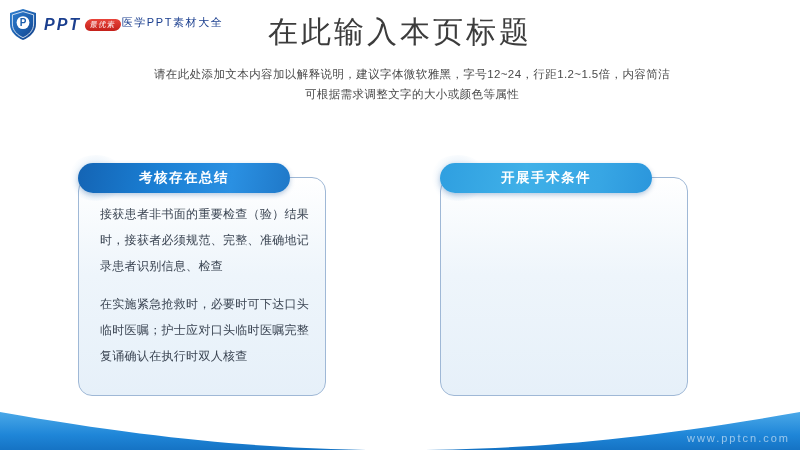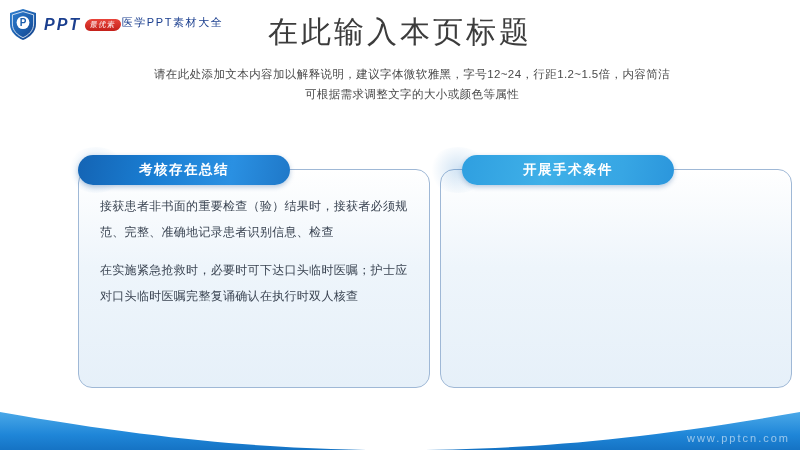--- a/index.html
+++ b/index.html
@@ -104,22 +104,22 @@
   
   .columns {
     position: absolute;
     left: 0;
     top: 155px;
     width: 800px;
     height: 240px;
   }
   .column {
     position: absolute;
-    top: 0;
-    width: 352px;
+    top: 8px;
+    width: 248px;
     height: 235px;
   }
   .column.left  { left: 78px; }
   .column.right { left: 440px; }
 
   
   .card {
     position: absolute;
     left: 0;
     top: 14px;
@@ -149,21 +149,20 @@
     letter-spacing: 1.5px;
     box-shadow: 0 2px 5px rgba(20, 80, 150, 0.30);
     z-index: 3;
     white-space: nowrap;
   }
   .pill.left-pill {
     background: linear-gradient(100deg, #1464b4 0%, #1a7fd4 38%, #2a90e2 72%, #1f78c8 100%);
   }
   .pill.right-pill {
     background: linear-gradient(100deg, #2f9fe0 0%, #3fb0e8 40%, #37a6e4 75%, #2b96dc 100%);
-    margin-left: 22px;
   }
 
   
   .pill-glow {
     position: absolute;
     left: -12px;
     top: -8px;
     width: 60px;
     height: 46px;
     border-radius: 50%;

